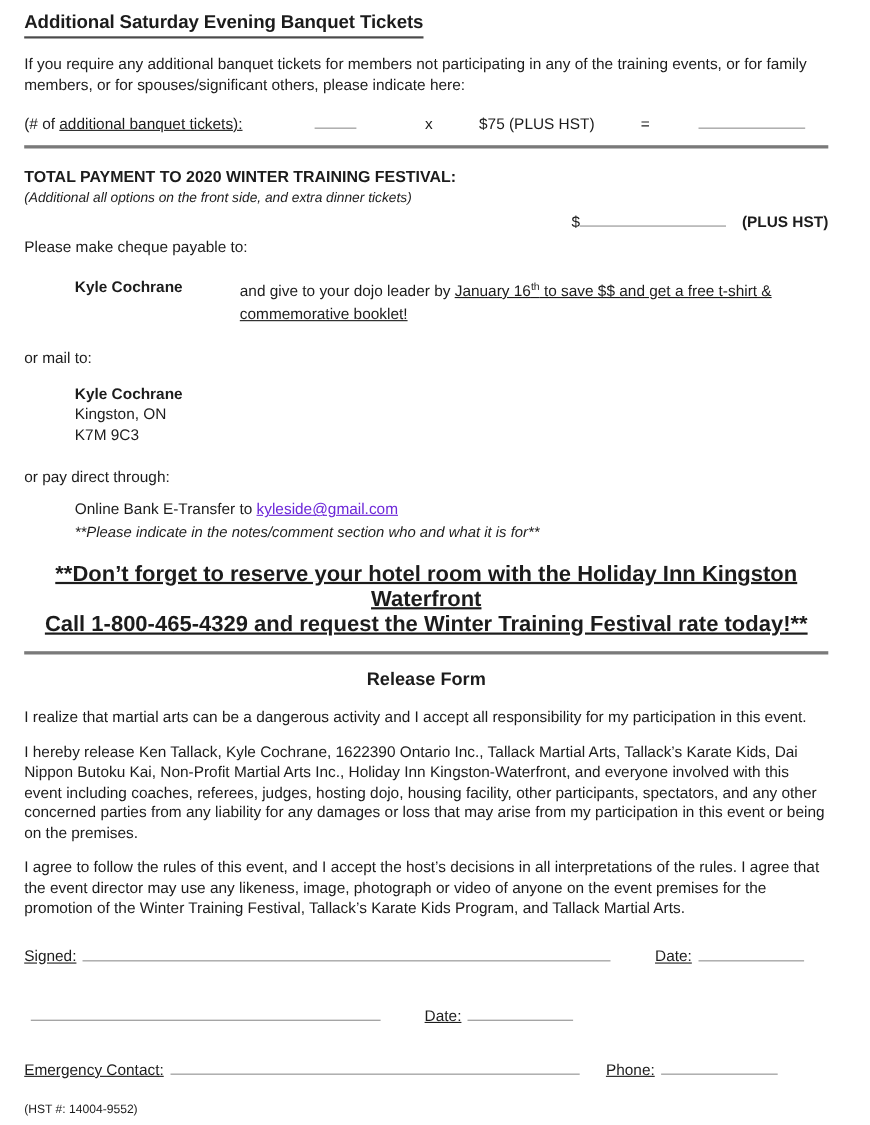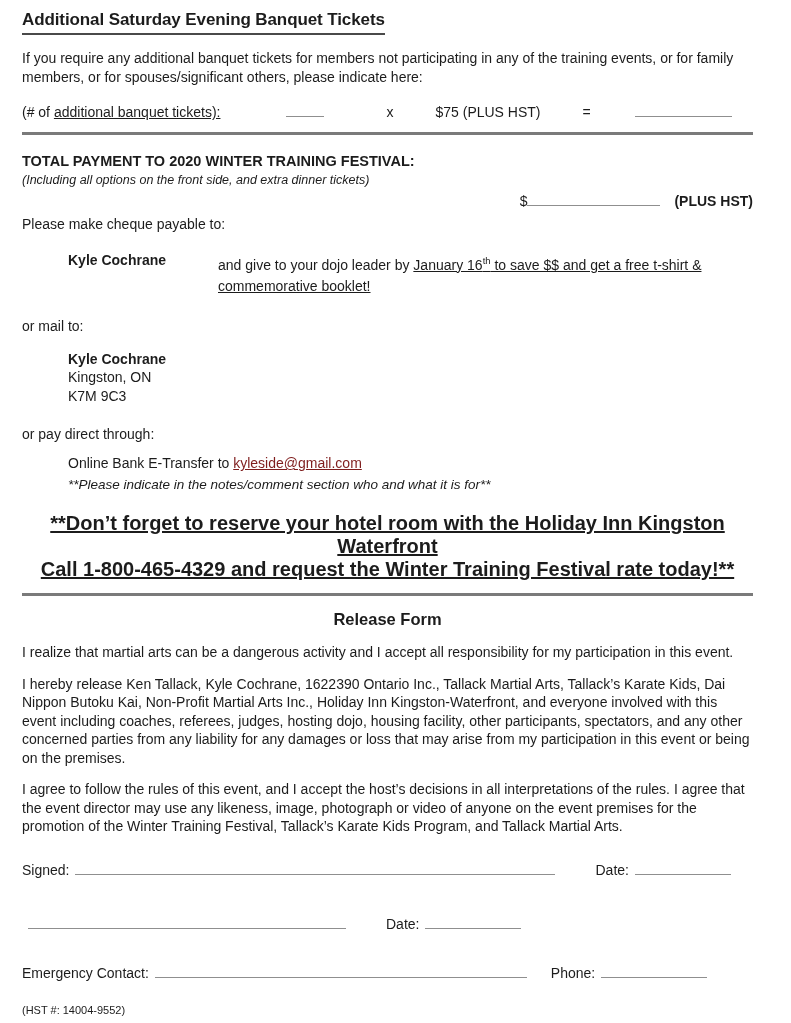--- a/index.html
+++ b/index.html
@@ -47,32 +47,32 @@
   .payee-row { display: flex; margin-top: 16px; margin-left: 46px; }
   .payee-name { font-weight: bold; width: 150px; flex: none; line-height: 21px; }
   .deadline { width: 550px; line-height: 21px; }
   .sup { font-size: 9.5px; vertical-align: super; }
 
   .mail-intro, .direct-intro { margin-top: 20px; line-height: 19px; }
   .address { margin-left: 46px; margin-top: 14px; line-height: 18.5px; }
   .address .name { font-weight: bold; }
 
   .etransfer { margin-left: 46px; margin-top: 10px; line-height: 19px; }
-  .email-link { color: #7f1d1d; text-decoration: underline; cursor: pointer; }
+  .email-link { color: #6d28d9; text-decoration: underline; cursor: pointer; }
   .etransfer-note { margin-left: 46px; margin-top: 2px; font-style: italic; font-size: 13.5px; line-height: 19px; }
 
   .hotel-notice { margin-top: 18px; text-align: center; font-weight: bold; font-size: 20px; line-height: 23px; }
   .hotel-notice div { text-decoration: underline; }
 
   
   .release-title { text-align: center; font-weight: bold; font-size: 16.5px; margin-top: 13px; line-height: 21px; }
   .rel-para { line-height: 18.5px; margin-top: 13px; }
 
   .sig-row { display: flex; align-items: baseline; white-space: nowrap; }
-  .sig-row .lbl { flex: none; }
+  .sig-row .lbl { flex: none; text-decoration: underline; }
   .signed-row { margin-top: 26px; }
   .signature-line { width: 480px; margin-left: 6px; }
   .date-lbl { margin-left: 40px; }
   .date-line { width: 96px; margin-left: 6px; }
   .parent-row { margin-top: 38px; }
   .parent-line { width: 318px; margin-left: 6px; }
   .emergency-row { margin-top: 33px; }
   .emergency-line { width: 372px; margin-left: 6px; }
   .phone-lbl { margin-left: 24px; }
   .phone-line { width: 106px; margin-left: 6px; }
@@ -94,21 +94,21 @@
       <span class="unit-price">$75 (PLUS HST)</span>
       <span class="eq">=</span>
       <span class="blank qty-total-blank"></span>
     </div>
   </div>
 
   <hr class="rule">
 
   <div>
     <div class="pay-heading">TOTAL PAYMENT TO 2020 WINTER TRAINING FESTIVAL:</div>
-    <div class="pay-subnote">(Including all options on the front side, and extra dinner tickets)</div>
+    <div class="pay-subnote">(Additional all options on the front side, and extra dinner tickets)</div>
     <div class="amount-row">
       <span>$</span><span class="blank amount-blank"></span><span class="plus-hst">(PLUS HST)</span>
     </div>
     <div class="cheque-intro">Please make cheque payable to:</div>
 
     <div class="payee-row">
       <span class="payee-name">Kyle Cochrane</span>
       <span class="deadline"><span>and give to your dojo leader by </span><span class="u"><span>January 16</span><span class="sup">th</span><span> to save $$ and get a free t-shirt &amp; commemorative booklet!</span></span></span>
     </div>
 

